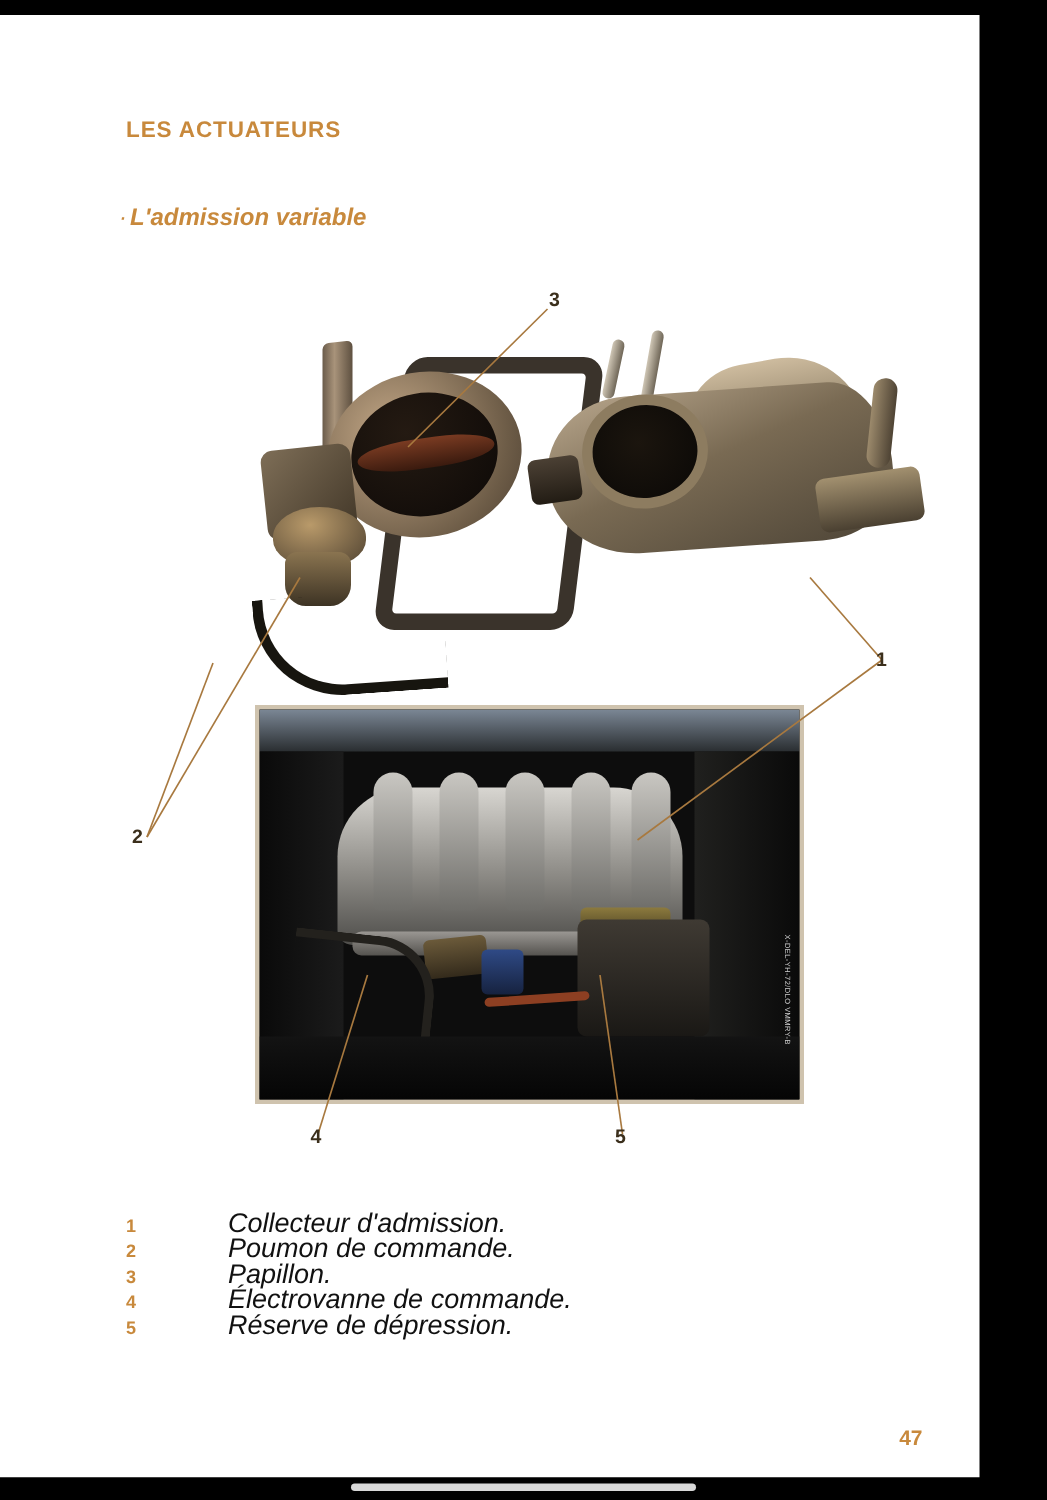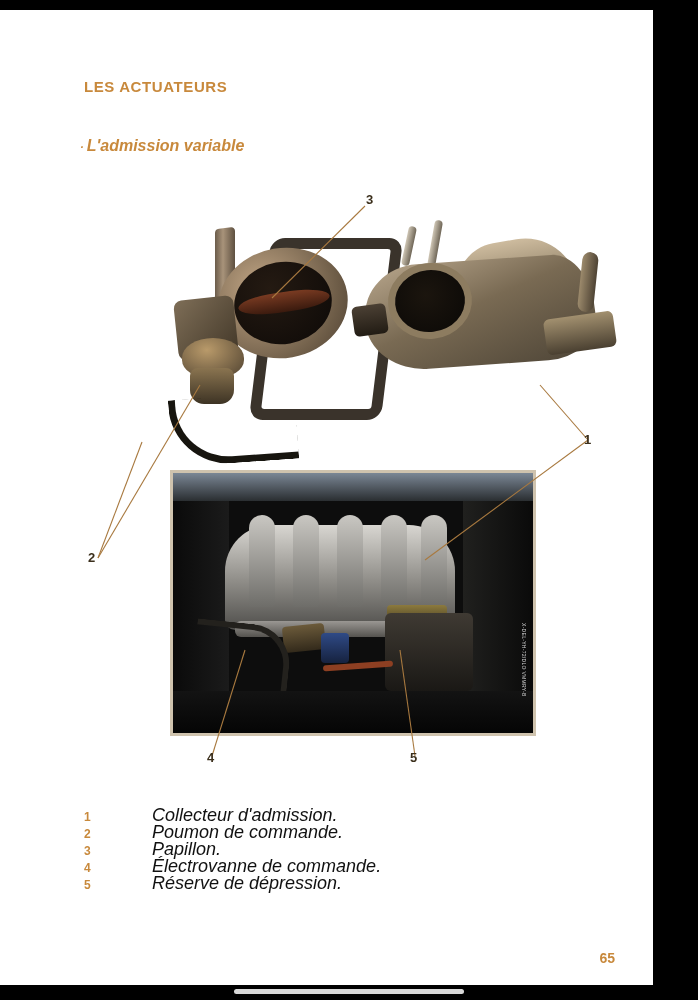--- a/index.html
+++ b/index.html
@@ -491,18 +491,18 @@
     <div class="legend-row">
       <span class="legend-num">4</span>
       <span class="legend-text">Électrovanne de commande.</span>
     </div>
     <div class="legend-row">
       <span class="legend-num">5</span>
       <span class="legend-text">Réserve de dépression.</span>
     </div>
   </div>
 
-  <div class="page-number">65</div>
+  <div class="page-number">47</div>
 </div>
 
 <div class="right-black-strip"></div>
 <div class="screen-bottom-bar"></div>
 <div class="home-indicator"></div>
 
 </body></html>

